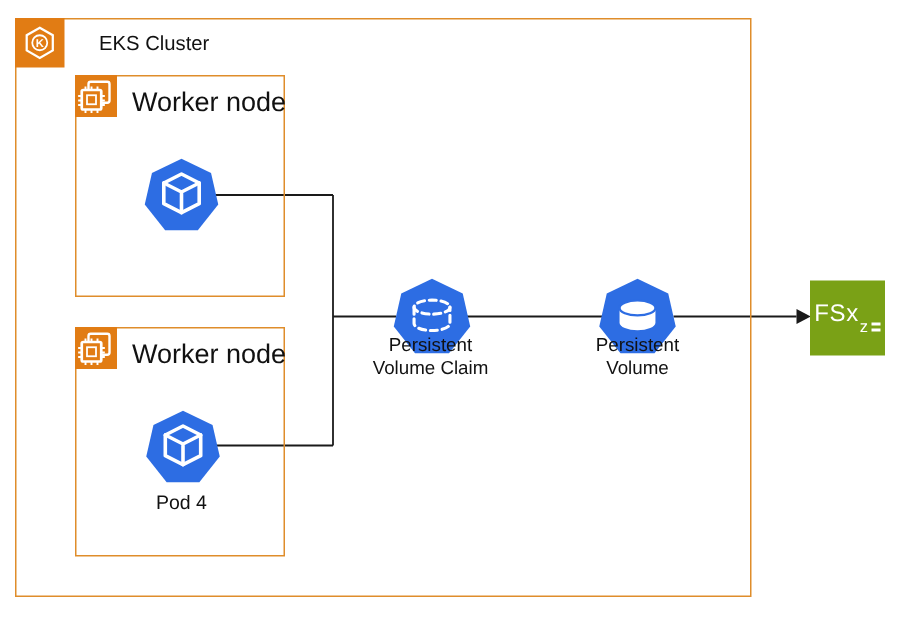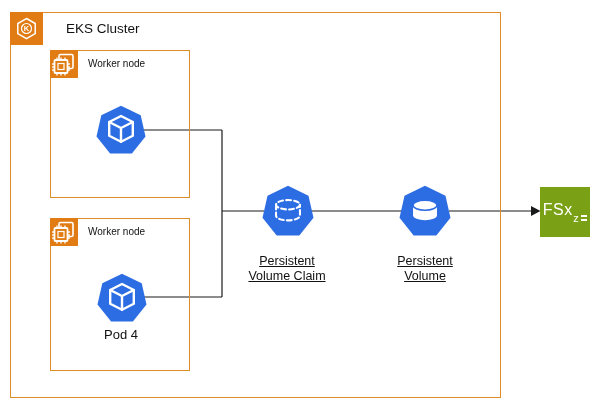--- a/index.html
+++ b/index.html
@@ -9,28 +9,28 @@
   }
   .connectors{position:absolute;left:0;top:0;z-index:0;}
   .group-box{position:absolute;border:1px solid #DF8D2B;background:transparent;box-sizing:border-box;}
   .eks-box{left:10px;top:12px;width:491px;height:386px;}
   .wn1{left:50px;top:50px;width:140px;height:148px;}
   .wn2{left:50px;top:218px;width:140px;height:153px;}
   .corner-icon{position:absolute;left:-1px;top:-1px;background:#E17C14;display:block;z-index:2;}
   .eks-icon{width:33px;height:33px;}
   .wn-icon{width:28px;height:28px;}
   .eks-title{position:absolute;left:41px;top:8px;font-size:13.5px;white-space:nowrap;margin-left:14px;}
-  .wn-title{position:absolute;left:37px;top:7px;font-size:10px;white-space:nowrap;}
+  .wn-title{position:absolute;left:37px;top:7px;font-size:18px;white-space:nowrap;}
   .node{position:absolute;z-index:1;}
   .pod1-icon{left:45px;top:54px;}
   .pod2-icon{left:46px;top:54px;}
   .pod-label{position:absolute;left:20px;top:108px;width:100px;text-align:center;font-size:13px;}
   .pvc-icon{left:262px;top:185px;}
   .pv-icon{left:399px;top:185px;}
-  .res-label{position:absolute;z-index:1;width:124px;text-align:center;font-size:12.5px;line-height:15px;white-space:pre-line;top:254px;text-decoration:underline;}
+  .res-label{position:absolute;z-index:1;width:124px;text-align:center;font-size:12.5px;line-height:15px;white-space:pre-line;top:223px;}
   .pvc-label{left:225px;}
   .pv-label{left:363px;}
   .fsx{position:absolute;left:540px;top:187px;width:50px;height:50px;background:#7AA116;
        display:flex;align-items:center;justify-content:center;z-index:1;}
   .fsx-main{color:#fff;font-size:16px;letter-spacing:0.5px;display:flex;align-items:flex-start;}
   .fsx-sub{display:inline-flex;align-items:center;margin-top:11px;margin-left:0.5px;font-size:11px;color:#fff;}
   .fsx-bars{display:inline-flex;flex-direction:column;gap:2px;margin-left:2px;}
   .fsx-bars i{display:block;width:6px;height:2px;background:#fff;}
 </style>
 </head>

